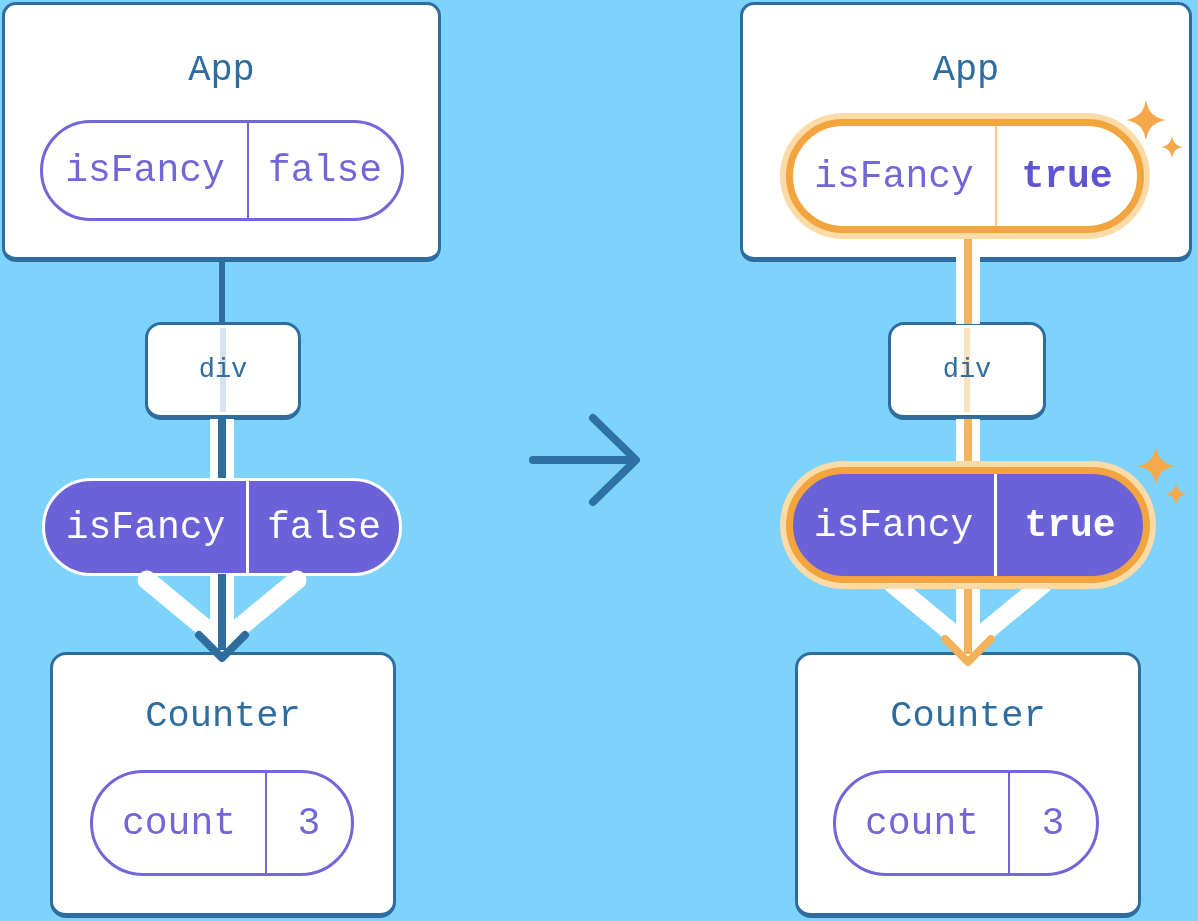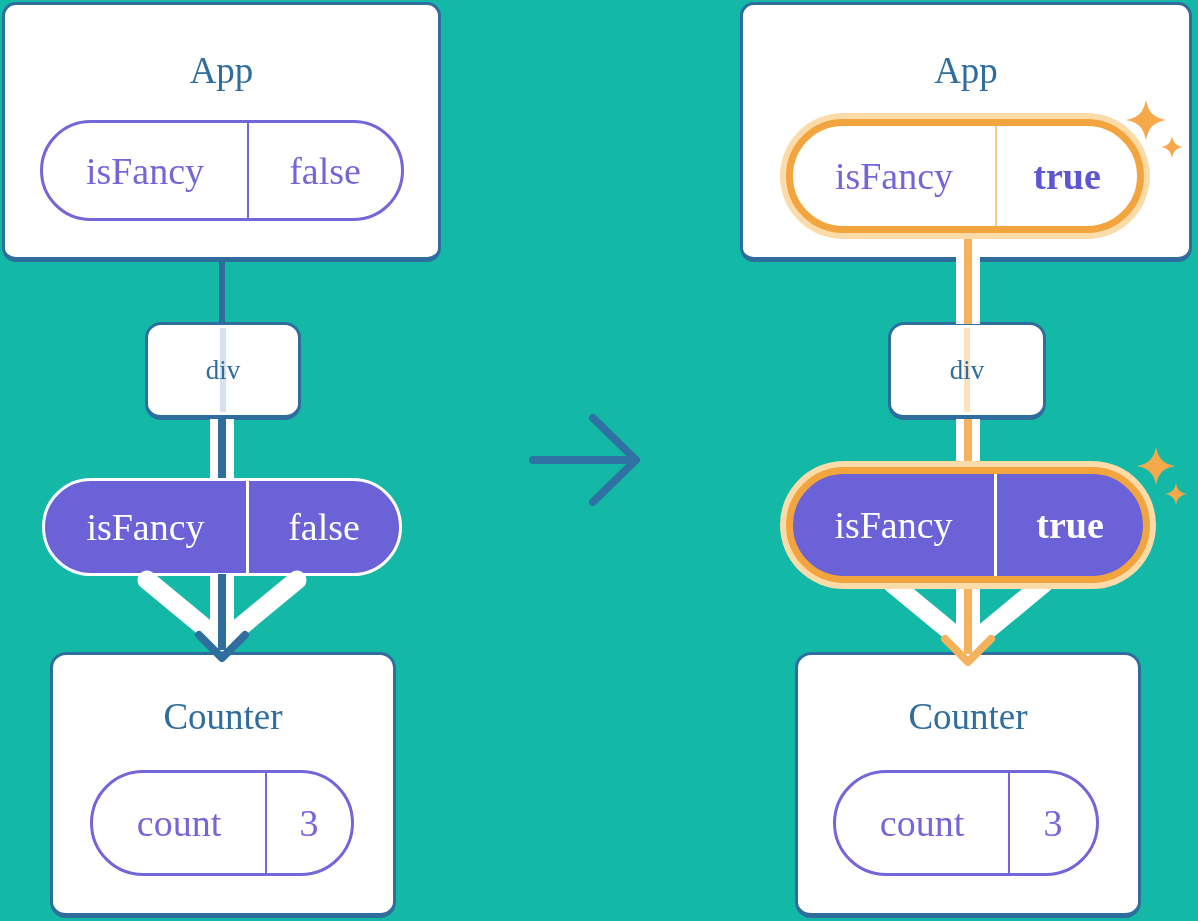--- a/index.html
+++ b/index.html
@@ -1,20 +1,20 @@
 <!DOCTYPE html>
 <html><head>
 <meta charset="utf-8">
 <style>
   html,body{margin:0;padding:0;}
   .stage{
     position:relative;
     width:1198px;height:921px;
-    background:#14b8a6;
-    font-family:Liberation Serif, serif;
+    background:#7dd3fc;
+    font-family:Liberation Mono, monospace;
     overflow:hidden;
   }
   .card{
     position:absolute;
     background:#fff;
     border:3px solid #2E6D9D;
     border-bottom-width:5px;
     border-radius:16px;
     box-sizing:border-box;
   }

